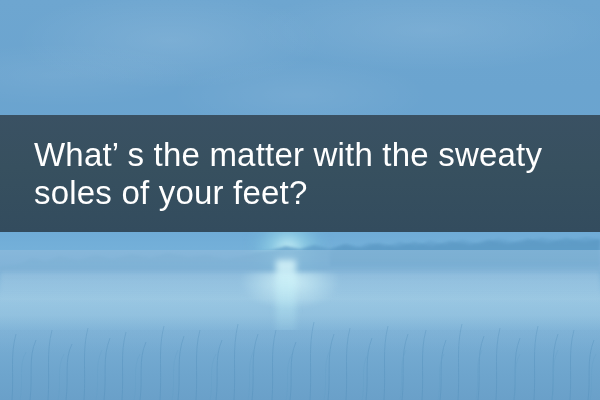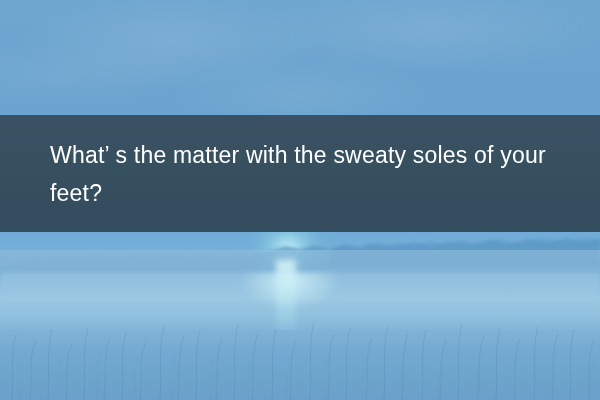--- a/index.html
+++ b/index.html
@@ -145,28 +145,28 @@
     background: linear-gradient(180deg, #3a5163 0%, #37505f 45%, #334c5e 100%);
     box-sizing: border-box;
     padding: 0 34px;
     display: flex;
     flex-direction: column;
     justify-content: center;
   }
   .caption-text {
     color: #ffffff;
     font-family: "Liberation Sans", sans-serif;
-    font-size: 23px;
+    font-size: 33px;
     font-weight: 400;
     line-height: 38px;
     letter-spacing: .2px;
     word-break: break-all;
     overflow-wrap: anywhere;
     white-space: pre-wrap;
-    margin: 16px;
+    margin: 0;
     text-rendering: optimizeLegibility;
   }
 </style>
 </head>
 <body>
 
 <div id="stage">
 
   <div class="photo">
 

